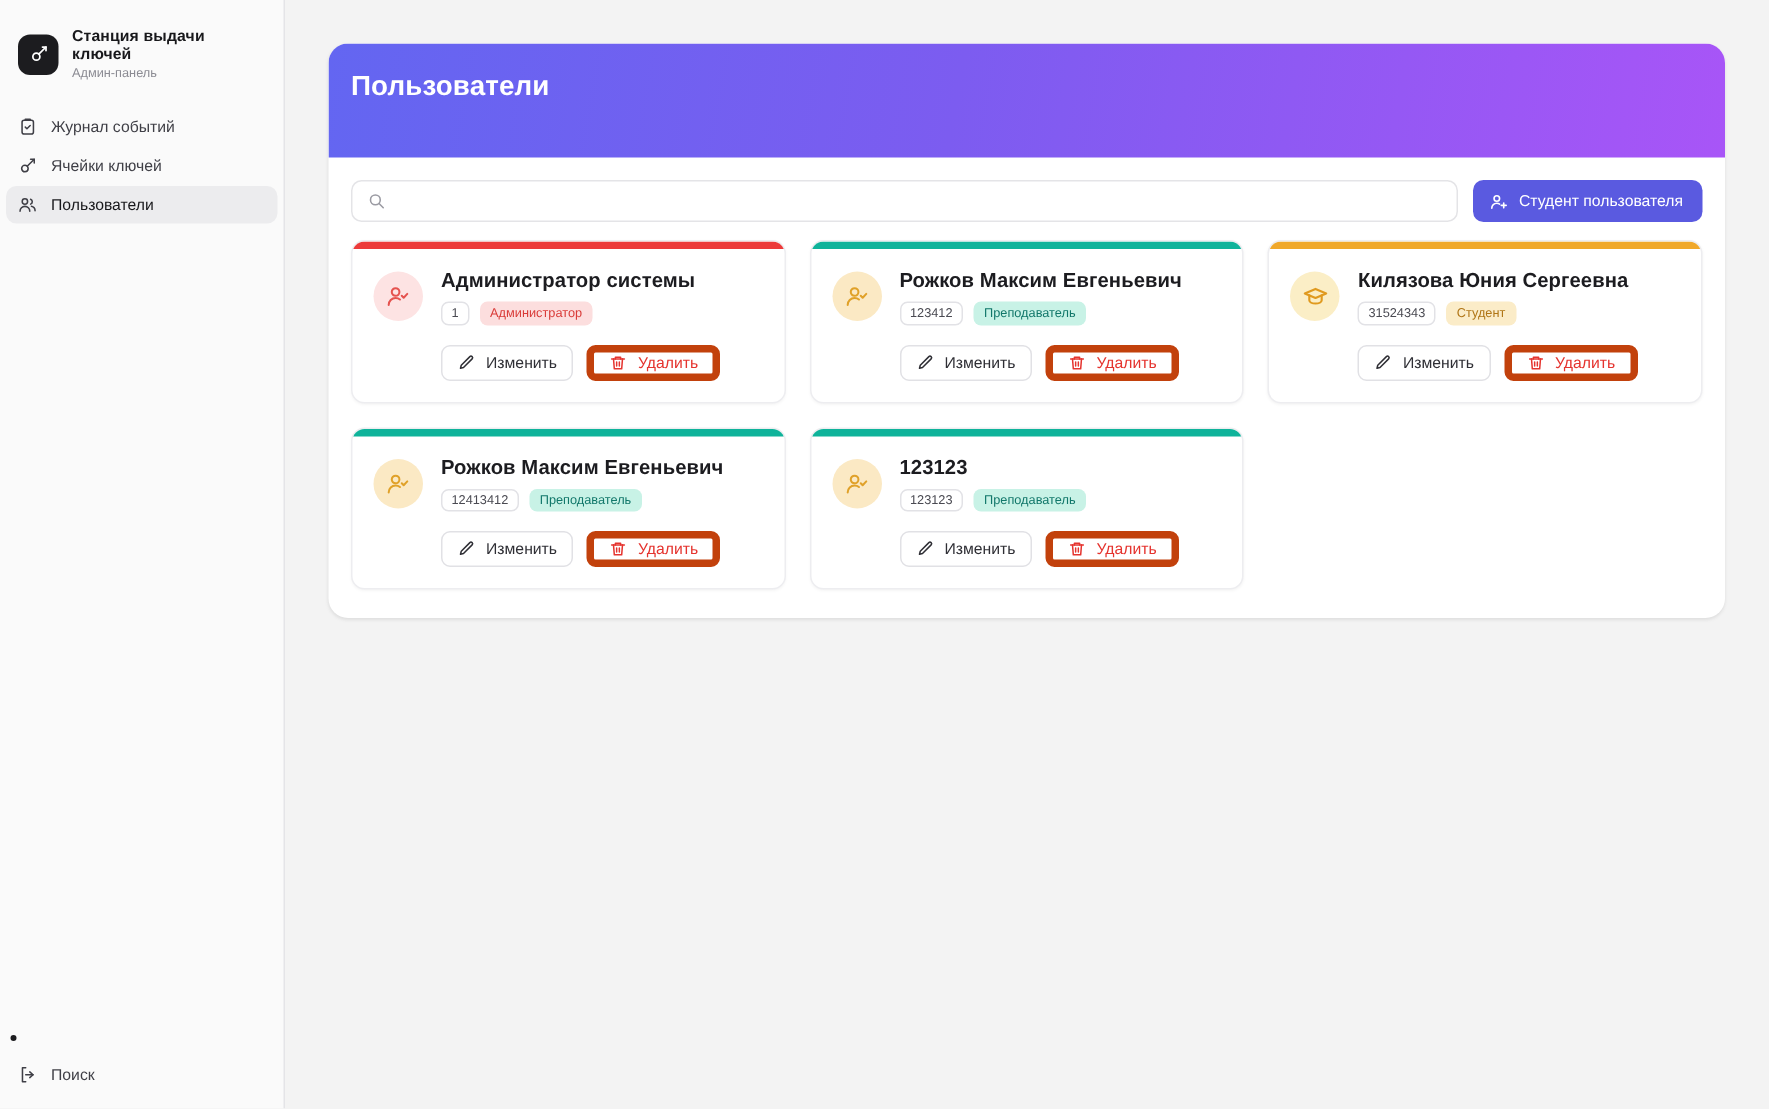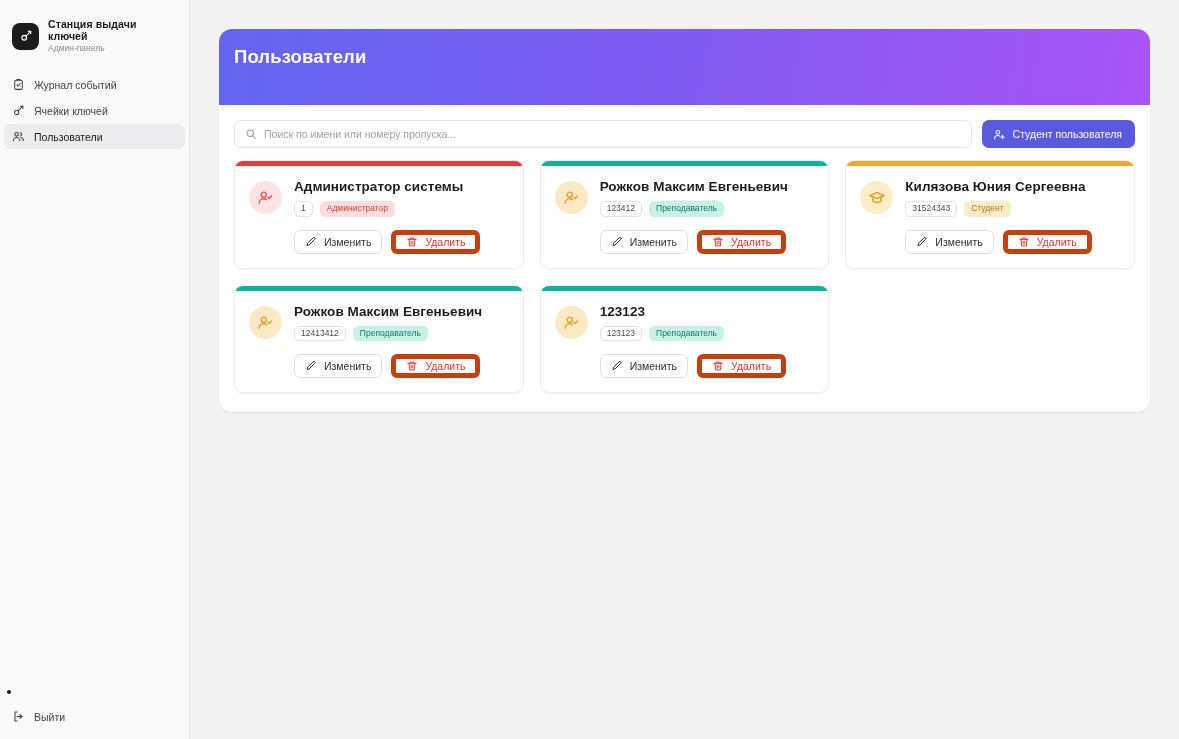--- a/index.html
+++ b/index.html
@@ -370,21 +370,21 @@
     <div class="sidebar-dot"></div>
 
     <div class="logout">
       <span class="nav-icon">
         <svg width="13" height="13" viewBox="0 0 24 24" fill="none" stroke="currentColor" stroke-width="1.9" stroke-linecap="round" stroke-linejoin="round">
           <path d="M9.5 3.5H5.5v17h4"></path>
           <path d="M14.5 8.5 18.5 12l-4 3.5"></path>
           <path d="M18.5 12H9.5"></path>
         </svg>
       </span>
-      <span>Выйти</span>
+      <span>Поиск</span>
     </div>
 
   </aside>
 
   <main class="main">
     <section class="panel">
 
       <div class="panel-header">
         <h1 class="panel-title">Пользователи</h1>
       </div>
@@ -393,21 +393,20 @@
 
         <div class="toolbar">
 
           <div class="search-wrap">
             <span class="search-icon">
               <svg width="12" height="12" viewBox="0 0 24 24" fill="none" stroke="currentColor" stroke-width="2.1" stroke-linecap="round" stroke-linejoin="round">
                 <circle cx="10.5" cy="10.5" r="6.5"></circle>
                 <path d="M15.4 15.4 21 21"></path>
               </svg>
             </span>
-            <input class="search-input" type="text" placeholder="Поиск по имени или номеру пропуска..." style="">
           </div>
 
           <button class="add-btn">
             <span class="add-btn-icon">
               <svg width="13" height="13" viewBox="0 0 24 24" fill="none" stroke="currentColor" stroke-width="2" stroke-linecap="round" stroke-linejoin="round">
                 <circle cx="9" cy="8" r="3.4"></circle>
                 <path d="M2.8 20c0-3.4 2.8-6.2 6.2-6.2 1.3 0 2.5.4 3.5 1.1"></path>
                 <path d="M17.5 13.5v6"></path>
                 <path d="M14.5 16.5h6"></path>
               </svg>

